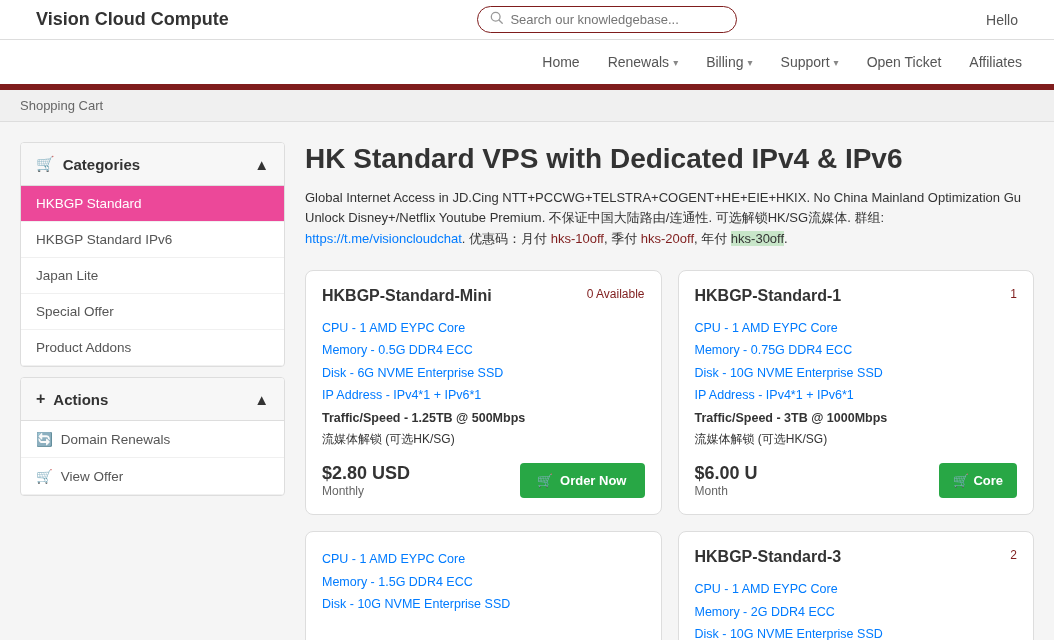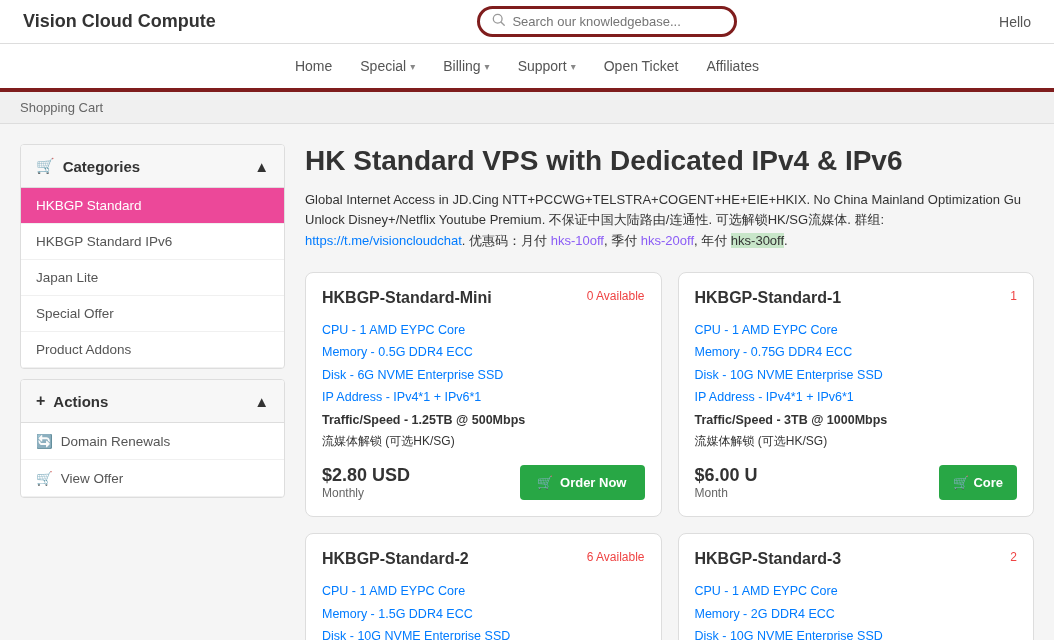--- a/index.html
+++ b/index.html
@@ -1,26 +1,26 @@
 <!DOCTYPE html>
 <html><head>
   <meta charset="utf-8">
   <style>
     * { box-sizing: border-box; margin: 0; padding: 0; }
     body { font-family: 'Segoe UI', Arial, sans-serif; font-size: 14px; color: #333; background: #f5f5f5; }
 
     
-    .top-bar { background: #fff; border-bottom: 1px solid #ddd; padding: 6px 23px; display: flex; align-items: center; justify-content: space-between; }
+    .top-bar { background: #fff; border-bottom: 1px solid #ddd; padding: 6px 36px; display: flex; align-items: center; justify-content: space-between; }
     .logo { font-size: 18px; font-weight: bold; color: #333; }
-    .search-box { display: flex; align-items: center; border: 3px solid #7f1d1d; border-radius: 20px; padding: 4px 12px; width: 260px; }
+    .search-box { display: flex; align-items: center; border: 1px solid #7f1d1d; border-radius: 20px; padding: 4px 12px; width: 260px; }
     .search-box input { border: none; outline: none; font-size: 13px; color: #999; width: 220px; }
     .search-icon-svg { color: #999; margin-right: 6px; }
 
     
-    .navbar { background: #fff; border-bottom: 4px solid #7f1d1d; padding: 0 20px; display: flex; align-items: center; justify-content: center; }
+    .navbar { background: #fff; border-bottom: 6px solid #7f1d1d; padding: 0 20px; display: flex; align-items: center; justify-content: flex-end; }
     .nav-items { display: flex; align-items: center; gap: 4px; }
     .nav-item { padding: 14px 12px; cursor: pointer; color: #555; font-size: 14px; display: flex; align-items: center; gap: 4px; text-decoration: none; }
     .nav-caret { font-size: 10px; color: #888; }
 
     
     .breadcrumb-bar { background: #f0f0f0; border-bottom: 1px solid #ddd; padding: 8px 20px; font-size: 13px; color: #666; }
 
     
     .main-container { display: flex; padding: 20px; gap: 20px; max-width: 1054px; }
 
@@ -31,28 +31,28 @@
     .sidebar-header-left { display: flex; align-items: center; gap: 8px; }
     .sidebar-item-link { display: block; padding: 10px 15px; color: #555; text-decoration: none; cursor: pointer; font-size: 13.5px; border-bottom: 1px solid #f0f0f0; }
     .sidebar-item-link.active { background: #ec4899; color: #fff; }
     .sidebar-item-with-icon { display: flex; align-items: center; gap: 8px; padding: 10px 15px; color: #555; text-decoration: none; cursor: pointer; font-size: 13.5px; border-bottom: 1px solid #f0f0f0; }
 
     
     .content-area { flex: 1; overflow: hidden; }
     .page-title { font-size: 28px; font-weight: bold; color: #333; margin-bottom: 12px; line-height: 1.2; }
     .page-description { font-size: 13px; color: #333; line-height: 1.6; margin-bottom: 20px; }
     .highlight { background: #c8e6c9; color: #333; }
-    .discount { color: #8b5cf6; }
+    .discount { color: #7f1d1d; }
 
     
     .products-grid { display: grid; grid-template-columns: 1fr 1fr; gap: 16px; }
     .product-card { background: #fff; border: 1px solid #ddd; border-radius: 8px; padding: 16px; }
     .product-card-header { display: flex; justify-content: space-between; align-items: flex-start; margin-bottom: 12px; }
     .product-name { font-size: 16px; font-weight: bold; color: #333; }
-    .product-availability { font-size: 12px; color: #ef4444; }
+    .product-availability { font-size: 12px; color: #7f1d1d; }
     .product-specs { font-size: 12.5px; line-height: 1.8; margin-bottom: 12px; }
     .product-specs .spec-line { color: #007bff; }
     .product-specs .spec-line-bold { font-weight: bold; color: #333; }
     .product-specs .spec-chinese { color: #333; font-size: 12px; }
     .product-footer { display: flex; align-items: center; justify-content: space-between; margin-top: 10px; }
     .product-price { font-size: 18px; font-weight: bold; color: #333; }
     .product-period { font-size: 12px; color: #666; }
     .order-btn { background: #28a745; color: #fff; border: none; border-radius: 4px; padding: 10px 18px; cursor: pointer; font-size: 13px; display: flex; align-items: center; gap: 6px; font-weight: bold; }
     .order-btn-partial { background: #28a745; color: #fff; border: none; border-radius: 4px; padding: 10px 14px; cursor: pointer; font-size: 13px; display: flex; align-items: center; gap: 4px; font-weight: bold; }
   </style>
@@ -72,21 +72,21 @@
   </div>
   <div style="font-size:14px;color:#555;">Hello</div>
 </div>
 
 <div class="navbar">
   <div class="nav-items">
     <a class="nav-item">
       <span>Home</span>
     </a>
     <a class="nav-item">
-      <span>Special</span>
+      <span>Renewals</span>
       <span class="nav-caret">▾</span>
     </a>
     <a class="nav-item">
       <span>Billing</span>
       <span class="nav-caret">▾</span>
     </a>
     <a class="nav-item">
       <span>Support</span>
       <span class="nav-caret">▾</span>
     </a>
@@ -208,24 +208,20 @@
             <div class="product-period">Month</div>
           </div>
           <button class="order-btn-partial">
             <span>🛒</span>
             <span>Core</span>
           </button>
         </div>
       </div>
 
       <div class="product-card">
-        <div class="product-card-header">
-          <span class="product-name">HKBGP-Standard-2</span>
-          <span class="product-availability">6 Available</span>
-        </div>
         <div class="product-specs">
           <div class="spec-line">CPU - 1 AMD EYPC Core</div>
           <div class="spec-line">Memory - 1.5G DDR4 ECC</div>
           <div class="spec-line">Disk - 10G NVME Enterprise SSD</div>
 
         </div>
 
       </div>
 
       <div class="product-card">

